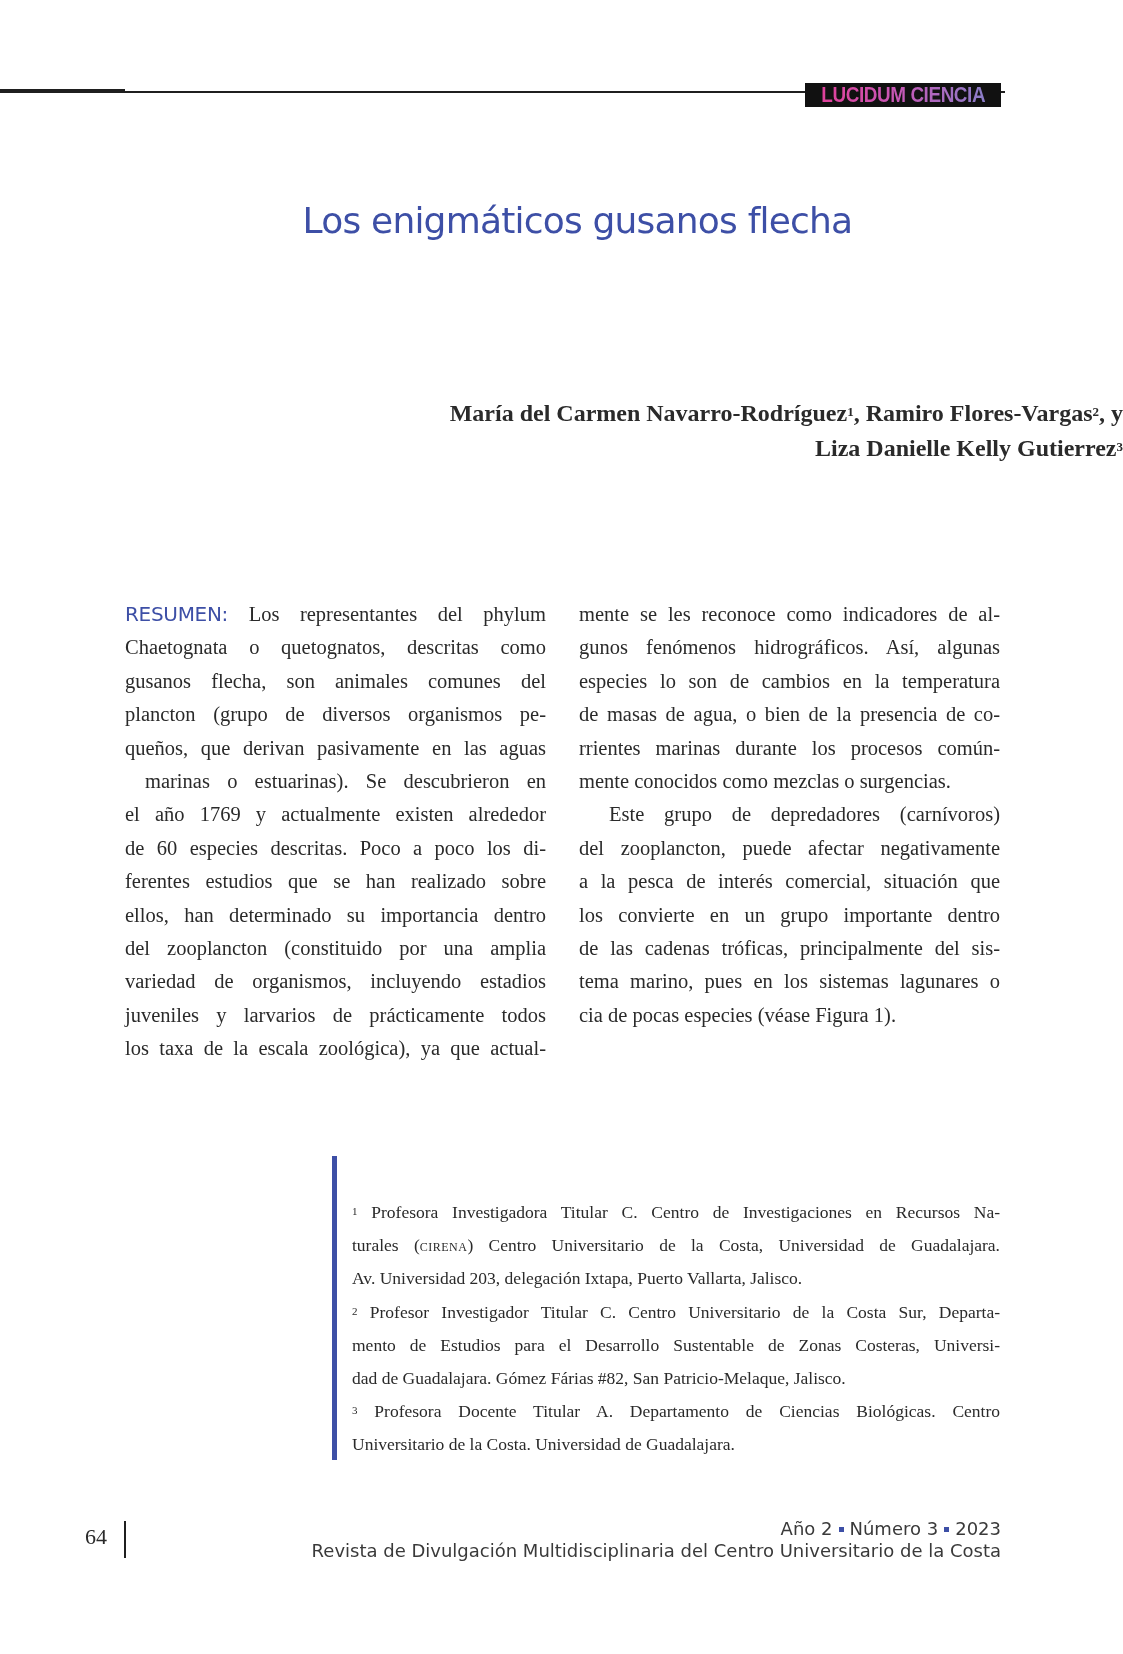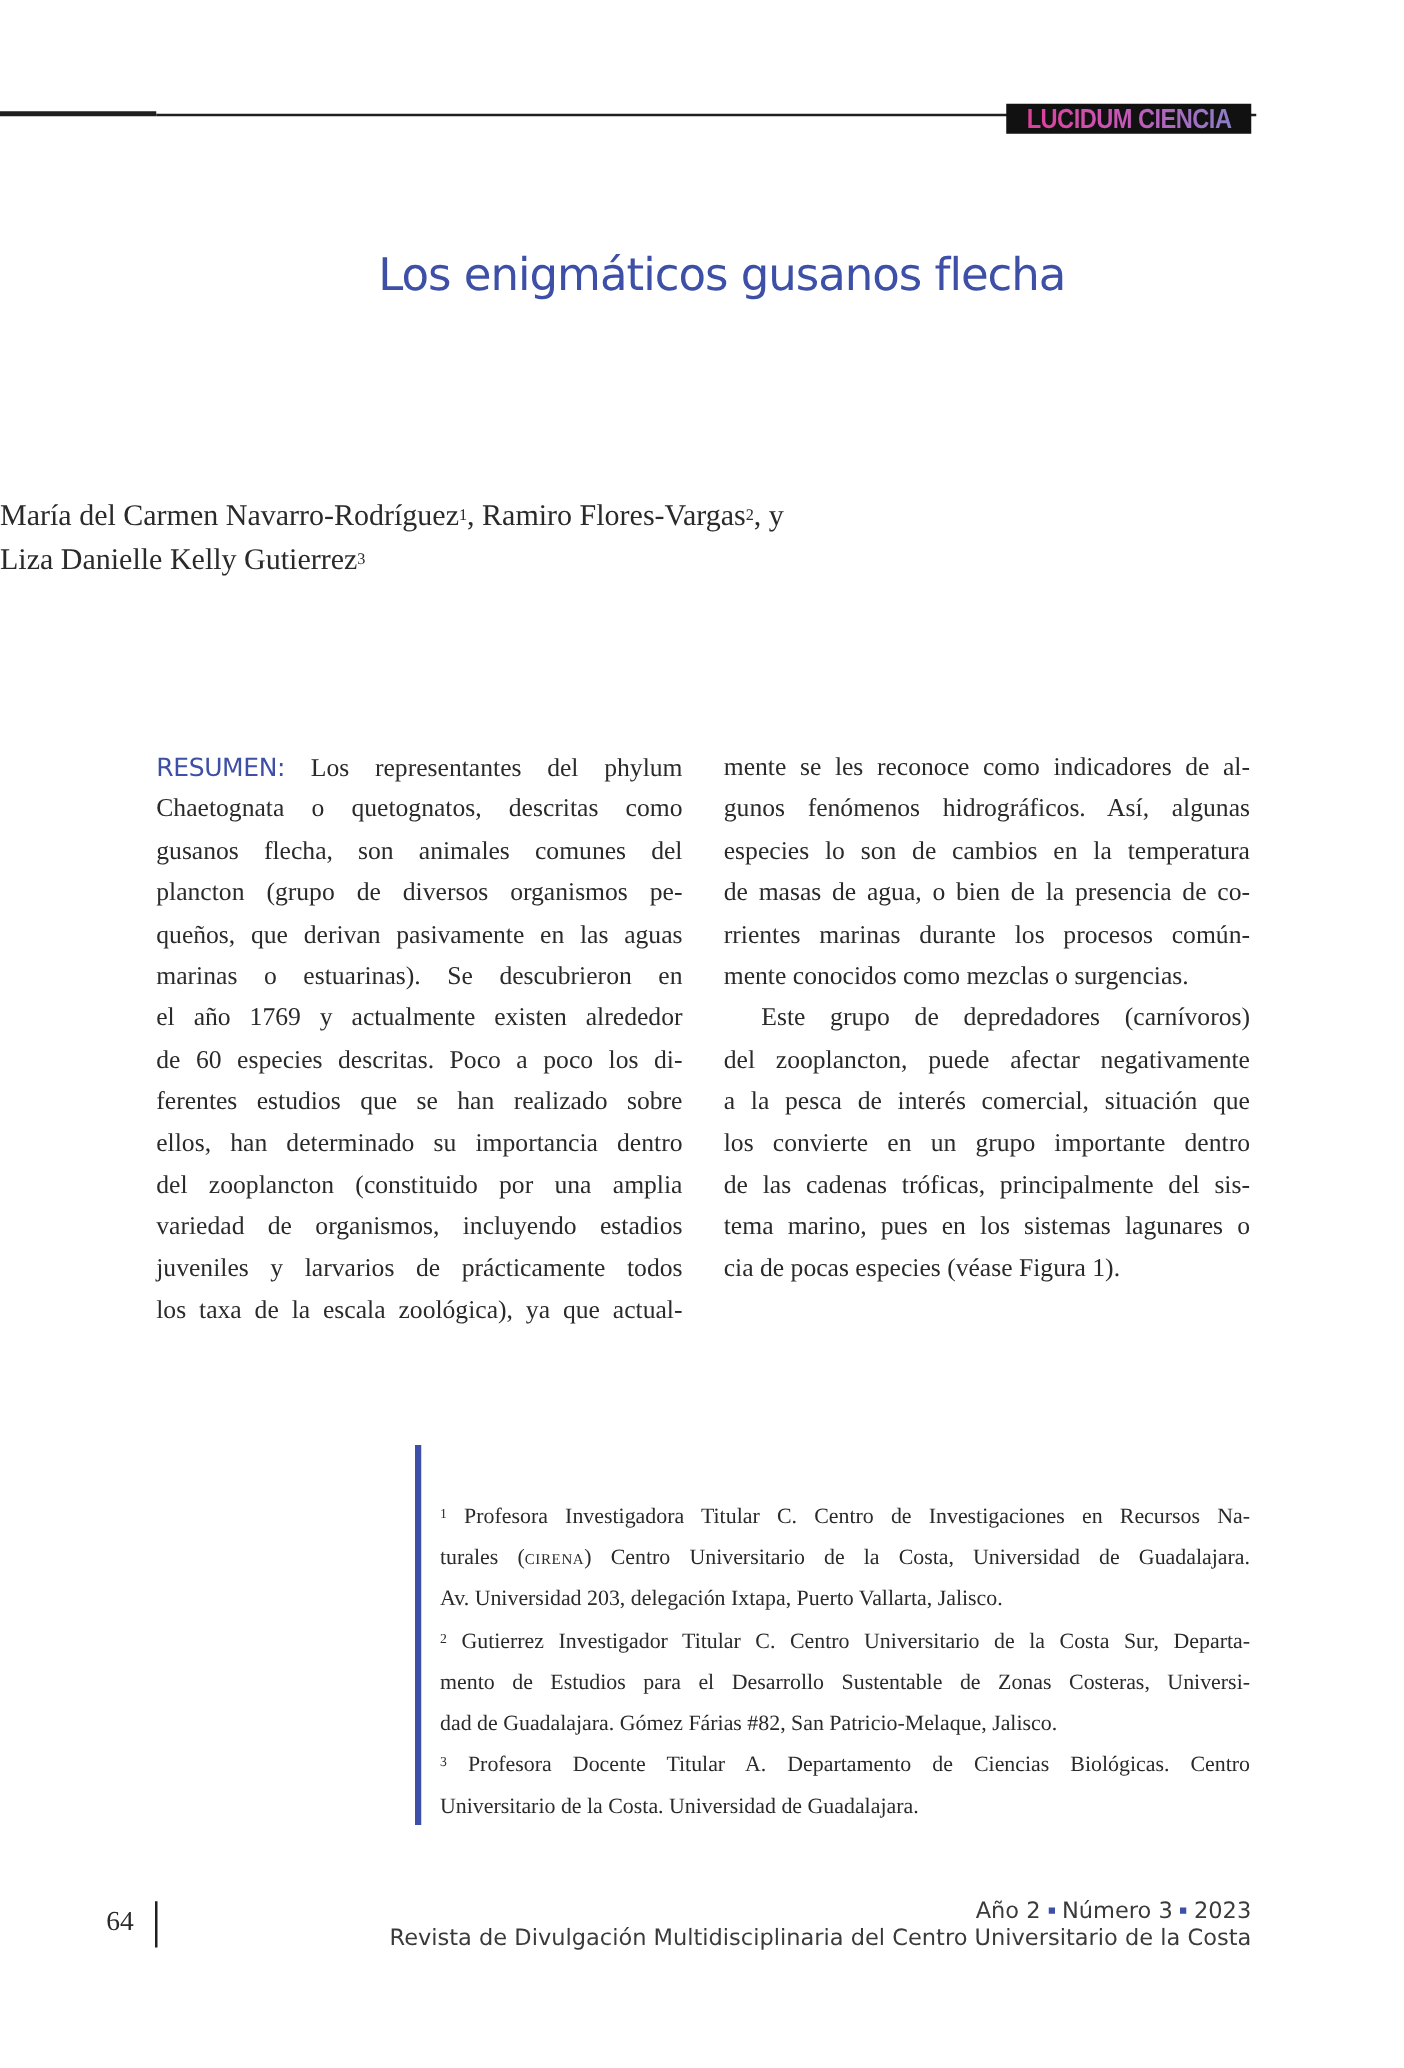--- a/index.html
+++ b/index.html
@@ -15,22 +15,22 @@
            font-size: 22px; letter-spacing: -0.5px; transform: scaleX(0.86); white-space: nowrap;
            background: linear-gradient(90deg, #e0409a 0%, #c45ab8 50%, #8a7ec8 100%);
            -webkit-background-clip: text; background-clip: text; color: transparent; }
 
   
   .title { position: absolute; left: 0; width: 1123px; top: 184px; text-align: center;
            font-family: "DejaVu Sans", "Liberation Sans", sans-serif; font-size: 36px;
            color: #3d4fa6; letter-spacing: -0.8px; }
 
   
-  .authors { position: absolute; left: 0; width: 1123px; top: 396px; text-align: left;
-             font-size: 24px; line-height: 35px; color: #2a2a2a; }
+  .authors { position: absolute; left: 0; width: 1123px; top: 396px; text-align: right;
+             font-size: 24px; line-height: 35px; color: #2a2a2a; font-weight: bold; }
   .authors sup { font-size: 13px; vertical-align: top; position: relative; top: -2px; }
 
   
   .col { position: absolute; top: 598px; width: 421px; font-size: 20.5px; line-height: 33.4px;
          text-align: justify; color: #2a2a2a; }
   .col.left { left: 125px; }
   .col.right { left: 579px; }
   .resumen-label { font-family: "DejaVu Sans", "Liberation Sans", sans-serif; color: #3d4fa6;
                    font-size: 20px; letter-spacing: -0.3px; }
   .line { display: block; text-align: justify; text-align-last: justify; height: 33.4px; white-space: nowrap; }
@@ -73,21 +73,21 @@
     <span>Liza Danielle Kelly Gutierrez</span><sup>3</sup>
   </div>
 </div>
 
 <div class="col left">
   <span class="line" style="white-space: normal;"><span class="resumen-label">RESUMEN:</span> <span>Los representantes del phylum</span></span>
   <span class="line" style="white-space: normal;">Chaetognata o quetognatos, descritas como</span>
   <span class="line" style="white-space: normal;">gusanos flecha, son animales comunes del</span>
   <span class="line" style="white-space: normal;">plancton (grupo de diversos organismos pe-</span>
   <span class="line" style="white-space: normal;">queños, que derivan pasivamente en las aguas</span>
-  <span class="line" style="white-space: normal;">marinas o estuarinas). Se descubrieron en</span>
+  <span class="line" style="white-space: normal; margin-left: 20px;">marinas o estuarinas). Se descubrieron en</span>
   <span class="line" style="white-space: normal;">el año 1769 y actualmente existen alrededor</span>
   <span class="line" style="white-space: normal;">de 60 especies descritas. Poco a poco los di-</span>
   <span class="line" style="white-space: normal;">ferentes estudios que se han realizado sobre</span>
   <span class="line" style="white-space: normal;">ellos, han determinado su importancia dentro</span>
   <span class="line" style="white-space: normal;">del zooplancton (constituido por una amplia</span>
   <span class="line" style="white-space: normal;">variedad de organismos, incluyendo estadios</span>
   <span class="line" style="white-space: normal;">juveniles y larvarios de prácticamente todos</span>
   <span class="line" style="white-space: normal;">los taxa de la escala zoológica), ya que actual-</span>
 </div>
 
@@ -105,21 +105,21 @@
   <span class="line" style="white-space: normal;">de las cadenas tróficas, principalmente del sis-</span>
   <span class="line" style="white-space: normal;">tema marino, pues en los sistemas lagunares o</span>
   <span class="line last">cia de pocas especies (véase Figura 1).</span>
 </div>
 
 <div class="fn-bar"></div>
 <div class="footnotes">
   <span class="line" style="white-space: normal;"><span class="fn-sup">1</span> <span>Profesora Investigadora Titular C. Centro de Investigaciones en Recursos Na-</span></span>
   <span class="line" style="white-space: normal;"><span>turales (</span><span class="smallcaps">cirena</span><span>) </span><span>Centro Universitario de la Costa, Universidad de Guadalajara.</span></span>
   <span class="line last">Av. Universidad 203, delegación Ixtapa, Puerto Vallarta, Jalisco.</span>
-  <span class="line" style="white-space: normal;"><span class="fn-sup">2</span> <span>Gutierrez Investigador Titular C. Centro Universitario de la Costa Sur, Departa-</span></span>
+  <span class="line" style="white-space: normal;"><span class="fn-sup">2</span> <span>Profesor Investigador Titular C. Centro Universitario de la Costa Sur, Departa-</span></span>
   <span class="line" style="white-space: normal;">mento de Estudios para el Desarrollo Sustentable de Zonas Costeras, Universi-</span>
   <span class="line last">dad de Guadalajara. Gómez Fárias #82, San Patricio-Melaque, Jalisco.</span>
   <span class="line" style="white-space: normal;"><span class="fn-sup">3</span> <span>Profesora Docente Titular A. Departamento de Ciencias Biológicas. Centro</span></span>
   <span class="line last">Universitario de la Costa. Universidad de Guadalajara.</span>
 </div>
 
 <div class="page-num">64</div>
 <div class="page-bar"></div>
 <div class="footer-r">
   <div>

